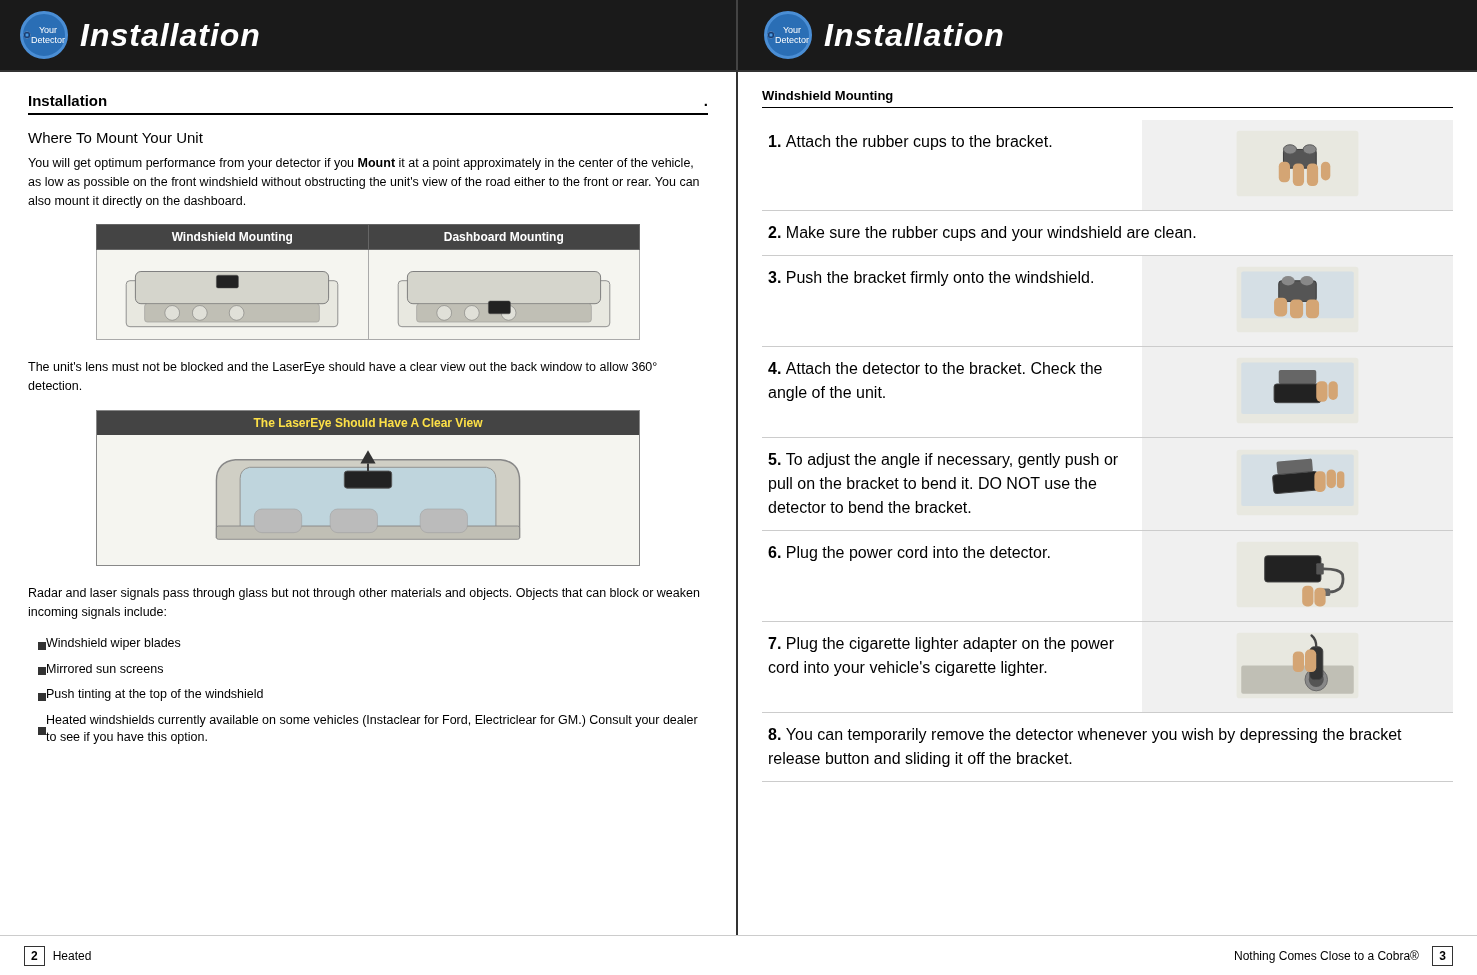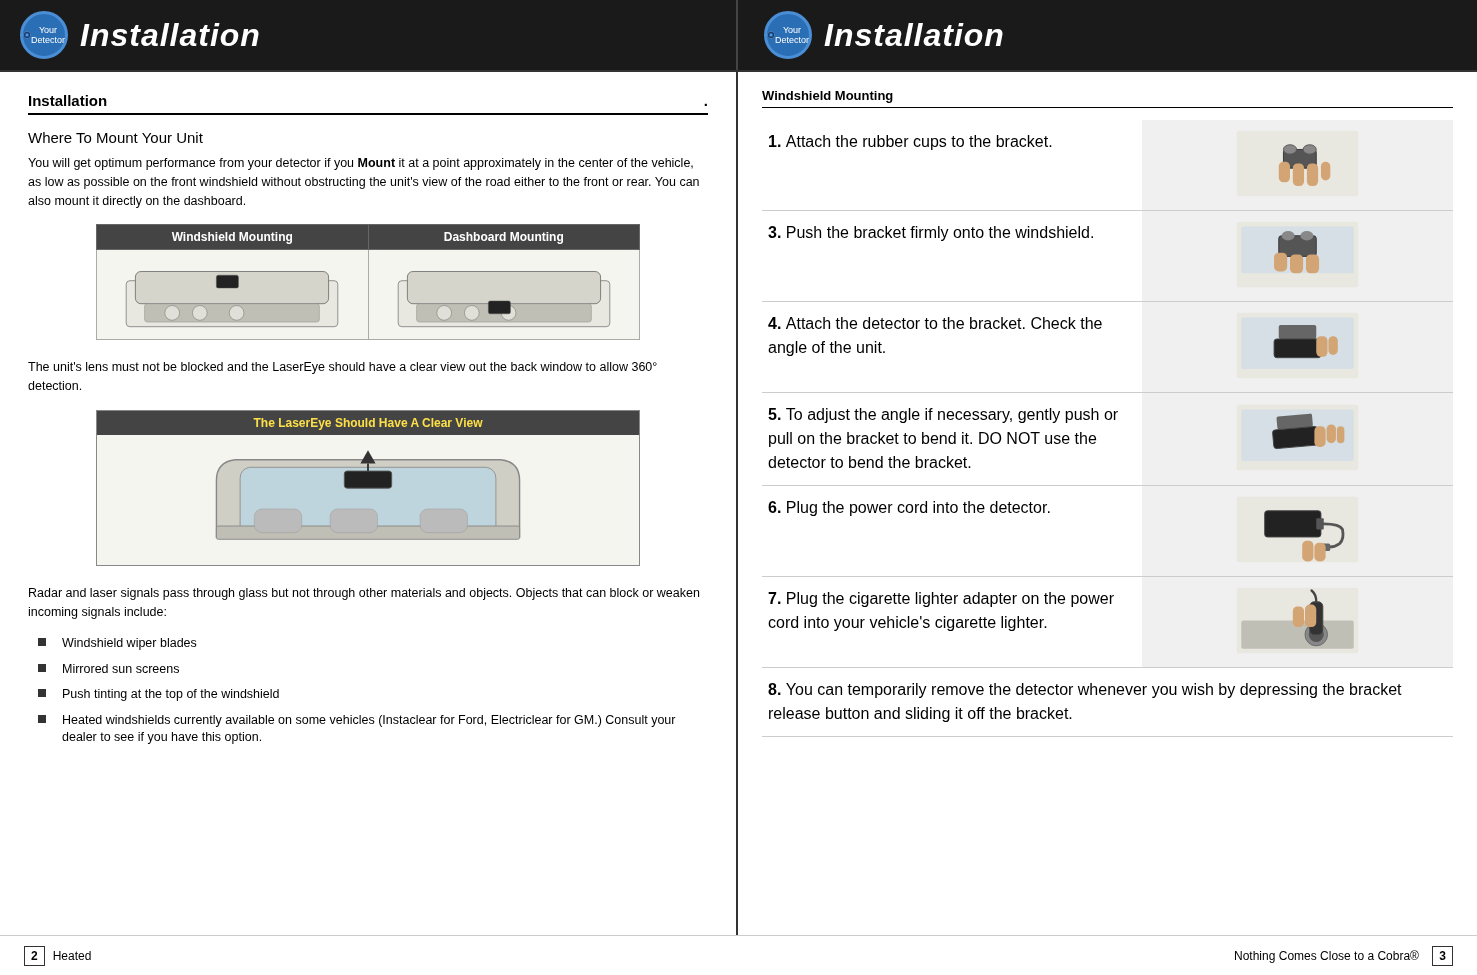--- a/index.html
+++ b/index.html
@@ -150,22 +150,22 @@
     }
 
     
     .bullet-list {
       list-style: none;
       padding-left: 10px;
       margin-bottom: 10px;
     }
     .bullet-list li {
       display: flex;
-      align-items: flex-start;
-      gap: 16px;
+      align-items: center;
+      gap: 0;
       margin-bottom: 8px;
       font-size: 12.5px;
       line-height: 1.4;
     }
     .bullet-square {
       width: 8px;
       height: 8px;
       background: #333;
       flex-shrink: 0;
       margin-top: 3px;
@@ -423,20 +423,25 @@
             <ellipse cx="83" cy="25" rx="7" ry="5" fill="#888" stroke="#555" stroke-width="1"></ellipse>
 
             <rect x="50" y="38" width="12" height="22" rx="5" fill="#d4a574"></rect>
             <rect x="65" y="40" width="12" height="24" rx="5" fill="#d4a574"></rect>
             <rect x="80" y="40" width="12" height="24" rx="5" fill="#d4a574"></rect>
             <rect x="95" y="38" width="10" height="20" rx="5" fill="#d4a574"></rect>
           </svg>
         </td>
       </tr>
 
+      <tr class="wide-step">
+        <td class="step-text" colspan="2" style="width:100%;">
+          <span class="step-num">2. </span>Make sure the rubber cups and your windshield are clean.
+        </td>
+      </tr>
 
       <tr>
         <td class="step-text">
           <span class="step-num">3. </span>Push the bracket firmly onto the windshield.
         </td>
         <td class="step-img">
           <svg viewBox="0 0 140 80" width="135" height="75">
             <rect x="5" y="5" width="130" height="70" rx="3" fill="#e8e8e0"></rect>
 
             <rect x="10" y="10" width="120" height="50" rx="2" fill="#c8d8e8" opacity="0.6"></rect>

